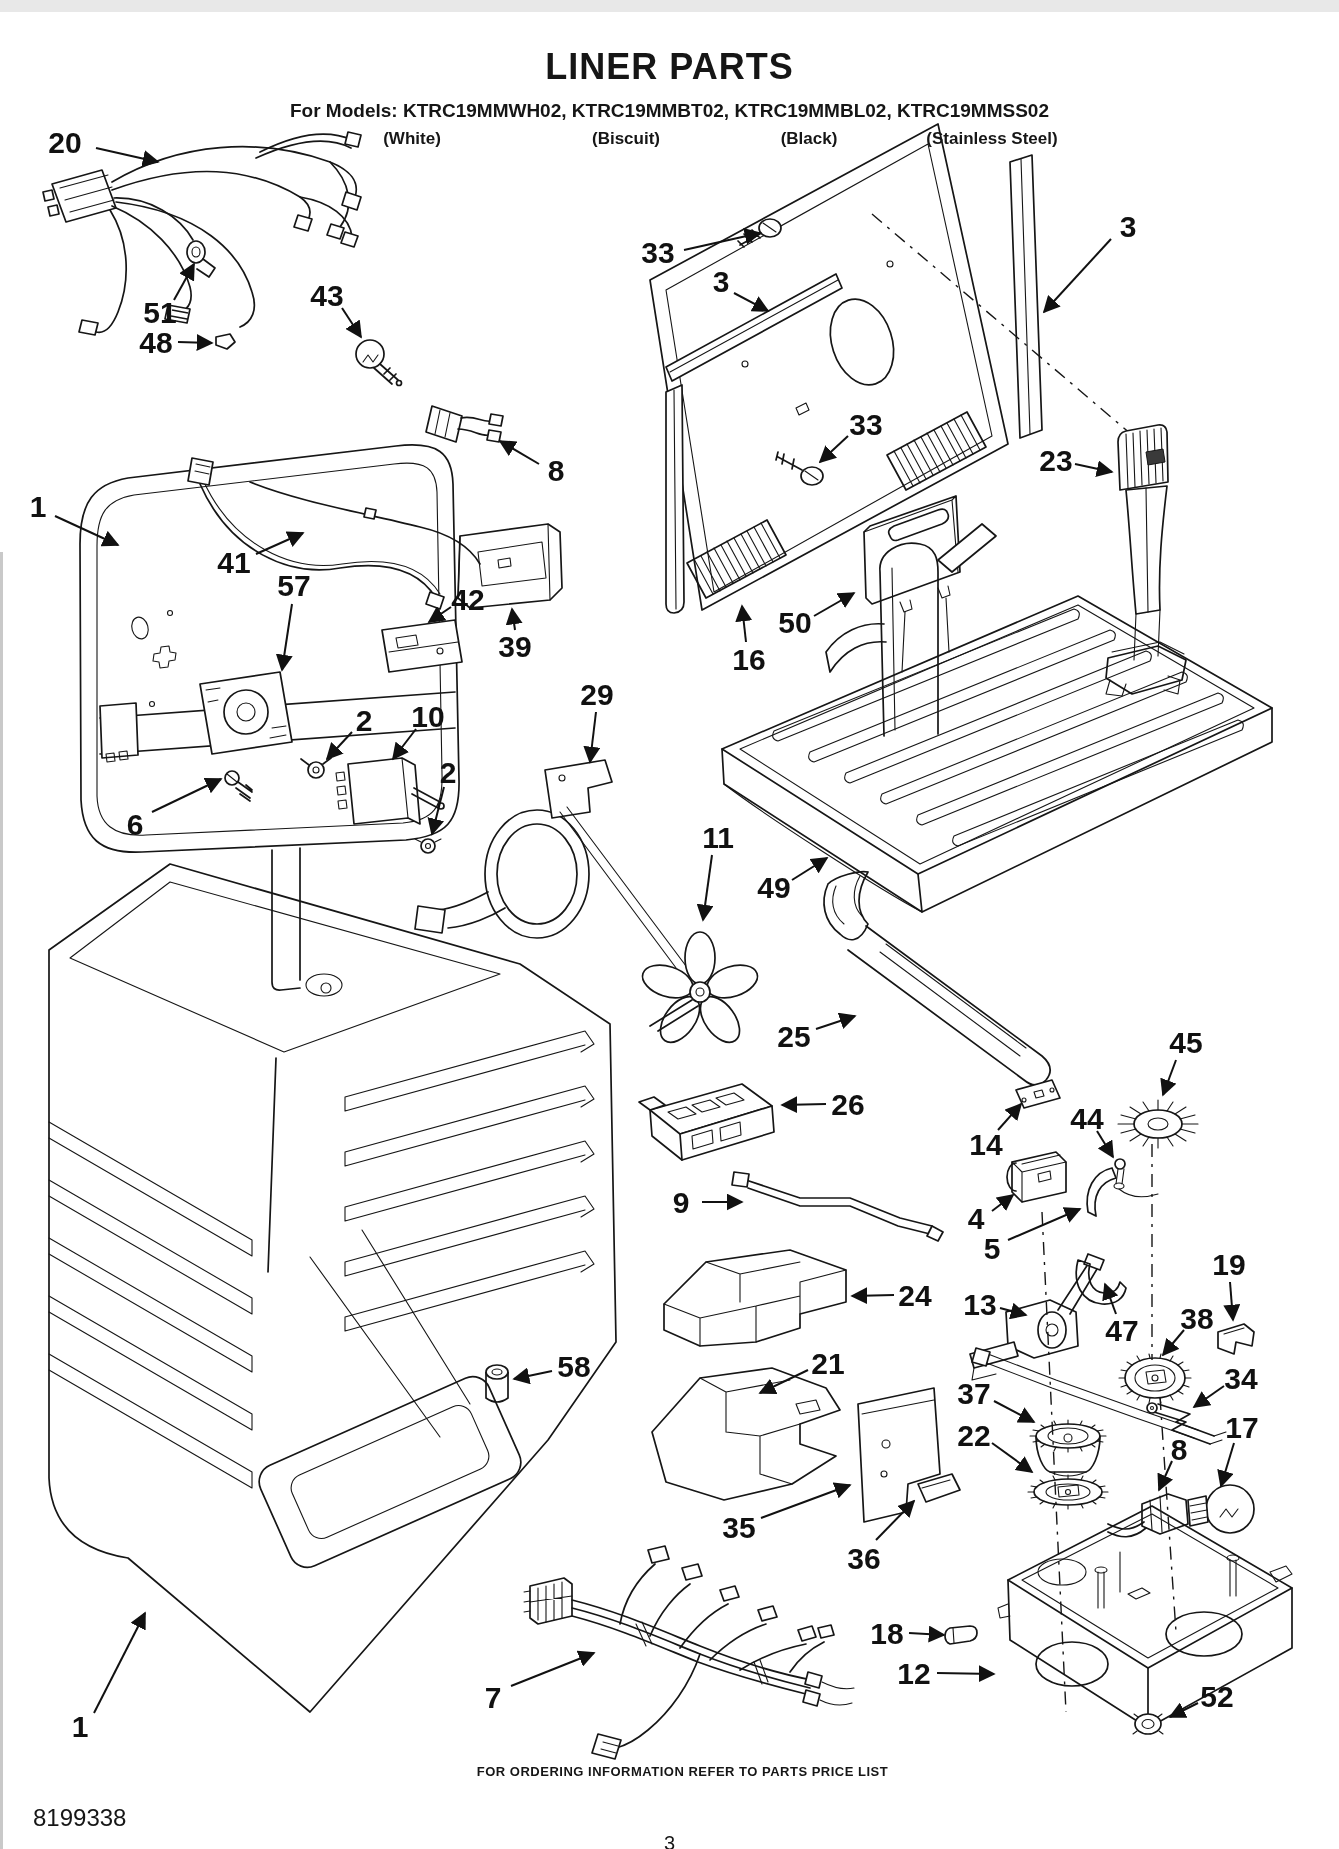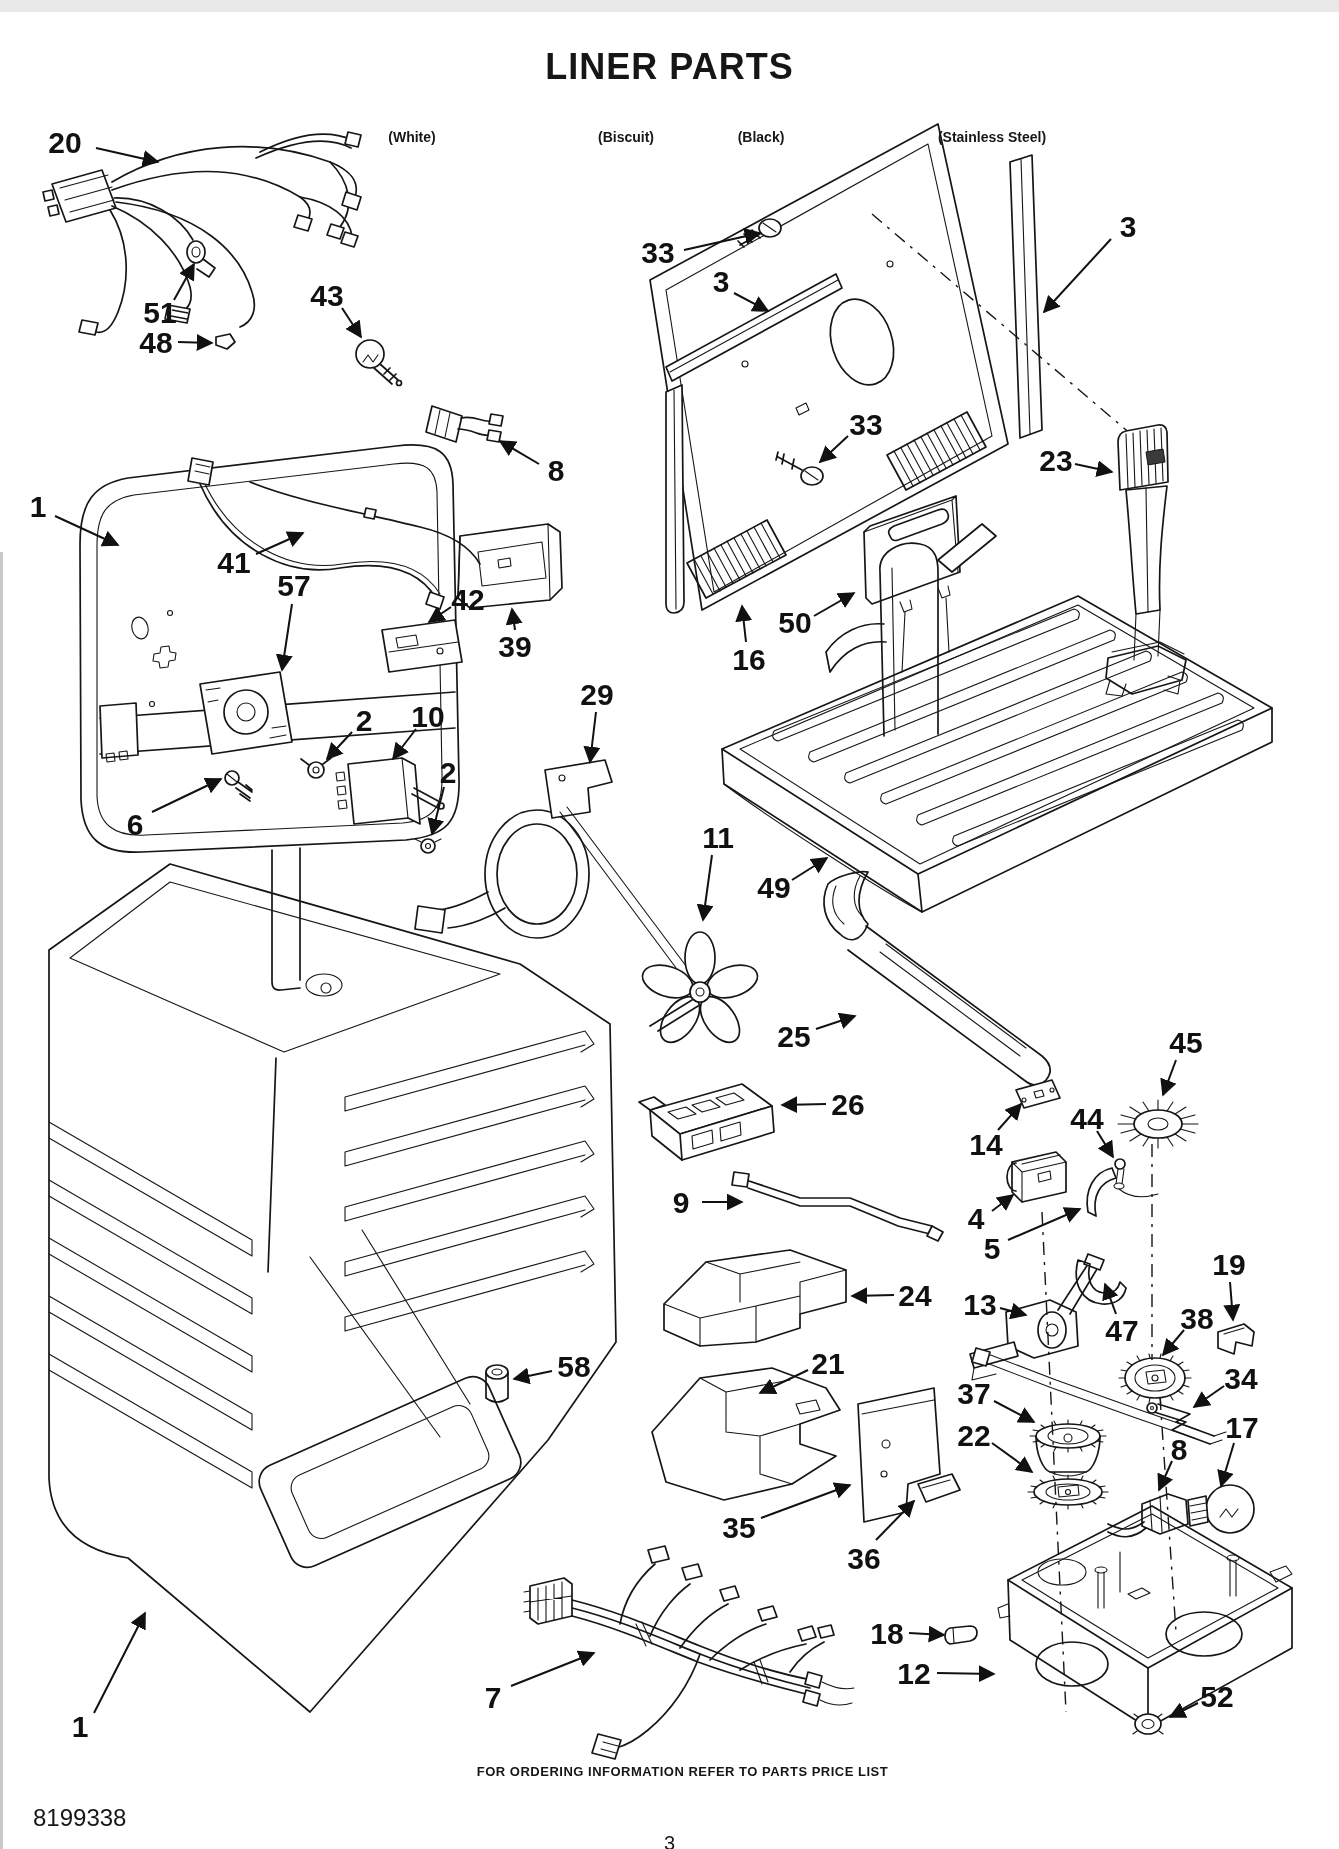--- a/index.html
+++ b/index.html
@@ -1,41 +1,42 @@
 <!DOCTYPE html>
 <html><head>
 <meta charset="utf-8">
 <style>
   html,body{margin:0;padding:0;background:#e8e8e8;}
   #sheet{position:relative;width:1339px;height:1849px;background:#fff;margin:12px auto;
          font-family:"Liberation Sans",sans-serif;color:#161616;overflow:hidden;}
   .hdr{position:absolute;left:0;width:100%;text-align:center;font-weight:bold;}
   #title{top:34px;font-size:36px;letter-spacing:1px;}
   #models{top:88px;font-size:19px;}
-  .color-label{position:absolute;top:117px;transform:translateX(-50%);font-size:14px;font-weight:bold;white-space:nowrap;}
-  .cl0{left:412px;} .cl1{left:626px;} .cl2{left:761px;} .cl3{left:992px;}
+  .color-label{position:absolute;top:117px;transform:translateX(-50%);font-size:17px;font-weight:bold;white-space:nowrap;}
+  .cl0{left:412px;} .cl1{left:626px;} .cl2{left:809px;} .cl3{left:992px;}
   #footer-note{position:absolute;top:1752px;left:13px;width:100%;text-align:center;font-size:13px;font-weight:bold;letter-spacing:.5px;}
   #doc-number{position:absolute;top:1792px;left:33px;font-size:24px;}
   #page-number{position:absolute;top:1820px;left:0;width:100%;text-align:center;font-size:20px;}
   #art{position:absolute;left:0;top:0;}
   #scan-edge{position:absolute;left:0;top:540px;width:3px;height:1309px;background:#c9c9c9;}
   .ln{fill:none;stroke:#161616;stroke-width:1.7;stroke-linejoin:round;stroke-linecap:round;}
   .thin{stroke-width:1.1;}
   .fw{fill:#fff;stroke:#161616;stroke-width:1.7;stroke-linejoin:round;}
   .dk{fill:#3a3a3a;stroke:#161616;stroke-width:1;}
   .dash{fill:none;stroke:#161616;stroke-width:1.4;stroke-dasharray:13 7 3 7;}
   .callout{font:700 30px "Liberation Sans",sans-serif;fill:#111;text-anchor:middle;dominant-baseline:central;}
   .arrow{stroke:#111;stroke-width:2;}
 </style>
 </head>
 <body>
 
 <div id="sheet">
 
   <div id="title" class="hdr">LINER PARTS</div>
+  <div id="models" class="hdr">For Models: KTRC19MMWH02, KTRC19MMBT02, KTRC19MMBL02, KTRC19MMSS02</div>
   <span class="color-label cl0">(White)</span>
   <span class="color-label cl1">(Biscuit)</span>
   <span class="color-label cl2">(Black)</span>
   <span class="color-label cl3">(Stainless Steel)</span>
 
   <svg id="art" width="1339" height="1849" viewBox="0 0 1339 1849">
     <defs>
       <marker id="ah" viewBox="0 0 10 10" refX="9" refY="5" markerWidth="8.5" markerHeight="8.5" orient="auto-start-reverse">
         <path d="M0,0 L10,5 L0,10 Z" fill="#111"></path>
       </marker>

